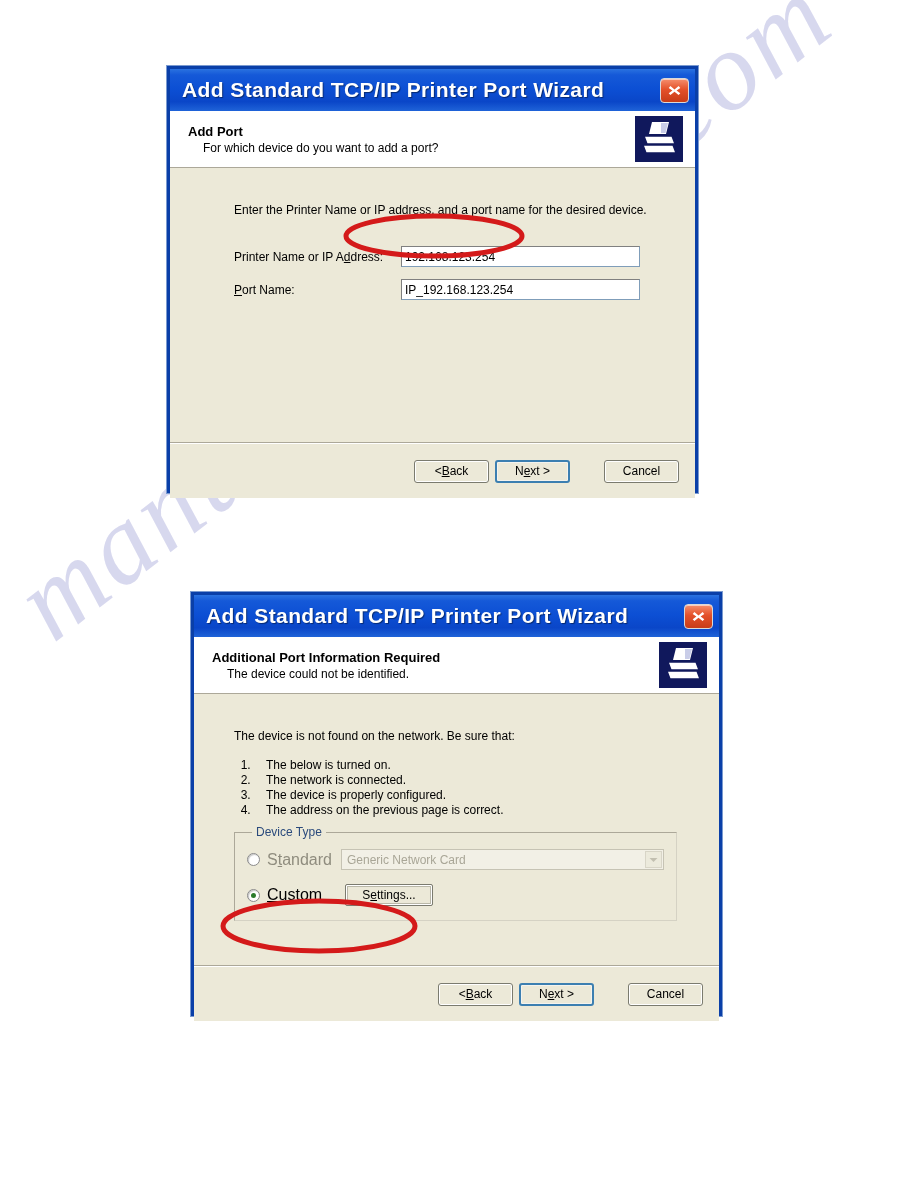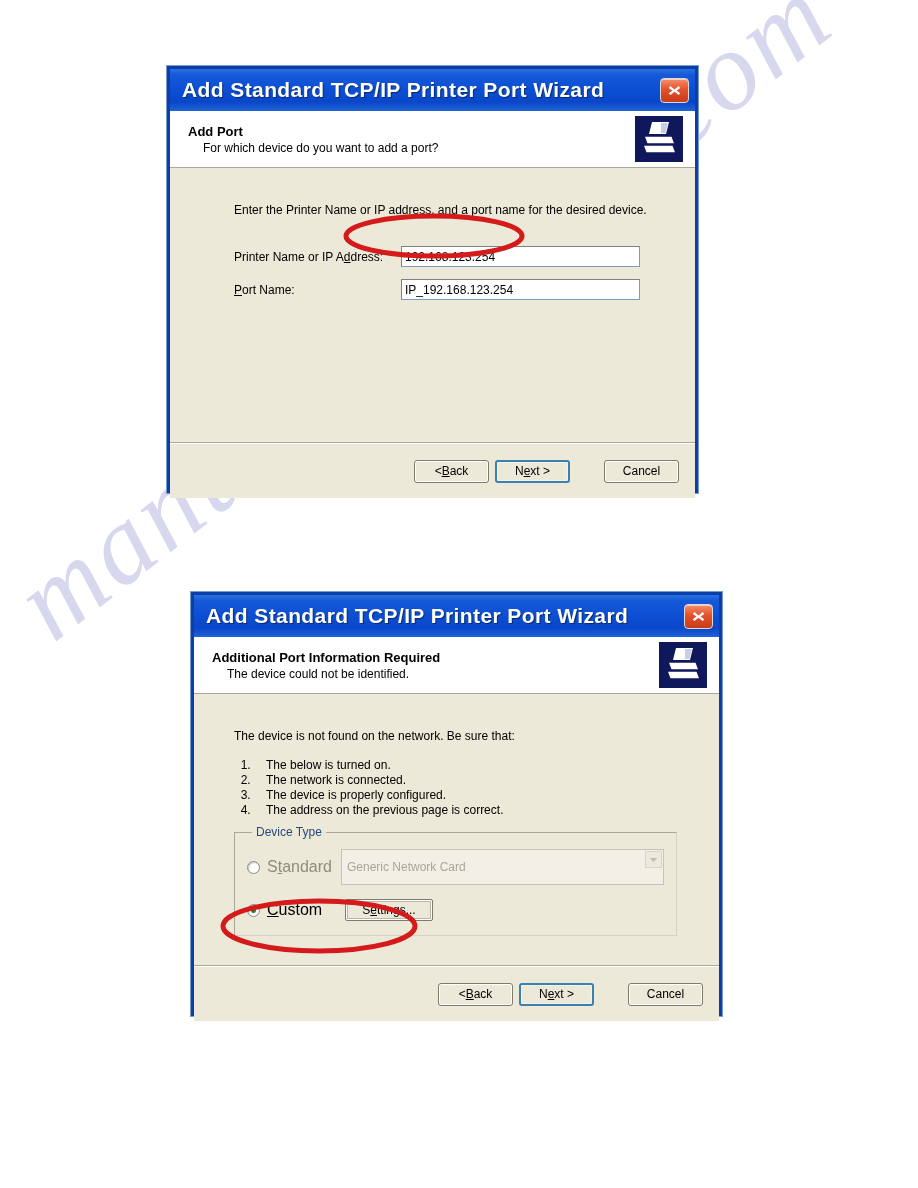--- a/index.html
+++ b/index.html
@@ -258,21 +258,21 @@
     font-size: 16px;
     color: #000000;
     margin-left: 7px;
     width: 74px;
     flex: 0 0 auto;
   }
   .radio-label.disabled { color: #8f8c7e; }
   .radio-label u { text-decoration: underline; }
   .combo {
     flex: 1 1 auto;
-    height: 36px;
+    height: 21px;
     background: #f2f0e6;
     border: 1px solid #c6c3b4;
     display: flex;
     align-items: center;
     font-size: 12px;
     color: #a9a697;
     padding-left: 5px;
     position: relative;
   }
   .combo-arrow {

